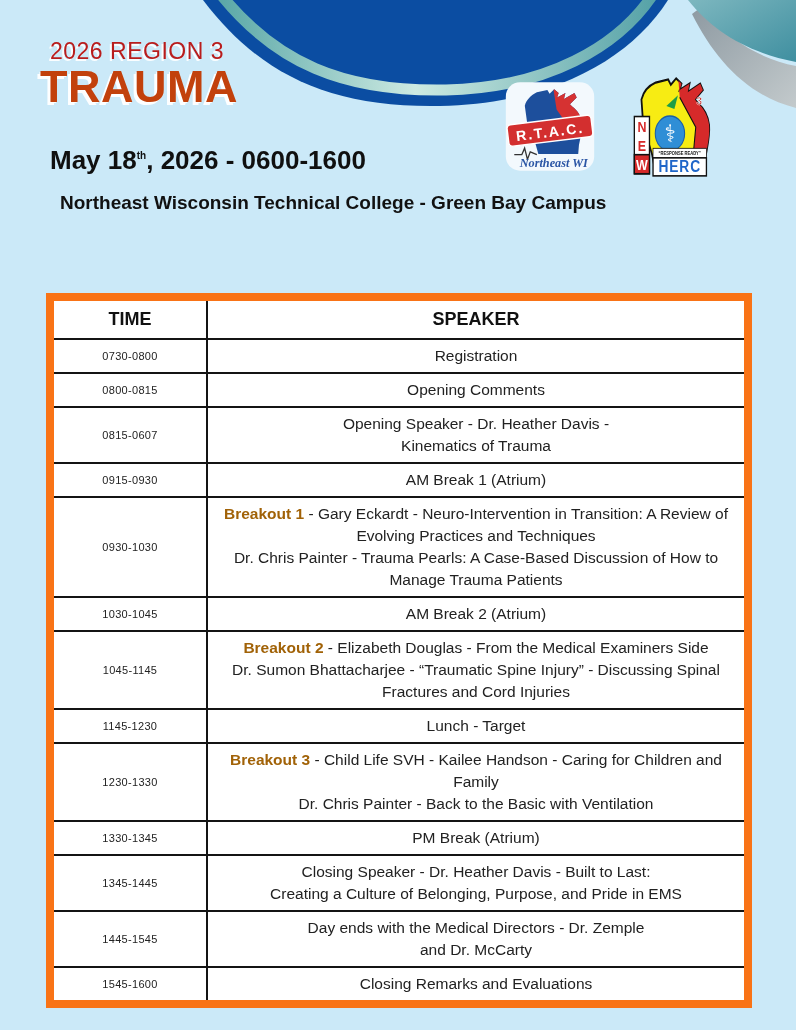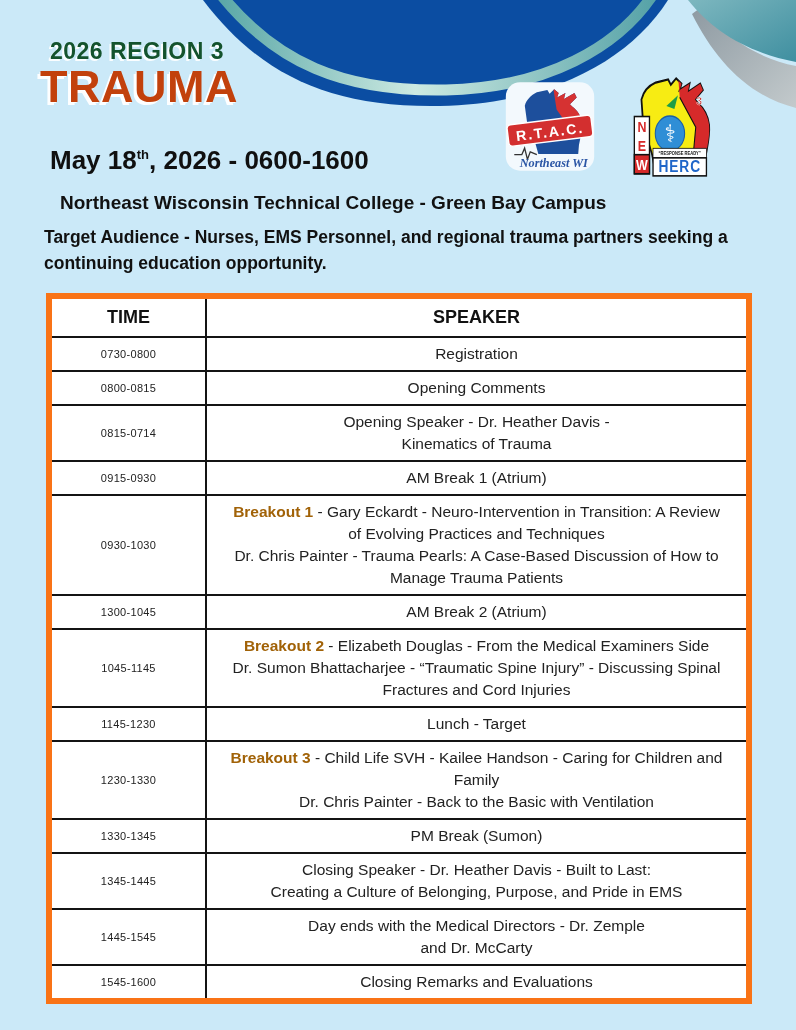--- a/index.html
+++ b/index.html
@@ -15,43 +15,43 @@
   .wave-top {
     position: absolute;
     top: 0; left: 0;
     width: 796px; height: 150px;
     display: block;
   }
   .eyebrow {
     position: absolute;
     left: 50px; top: 38px;
     font-size: 23px;
-    font-weight: 700;
+    font-weight: 400;
     letter-spacing: 0.5px;
-    color: #14532d;
+    color: #b91c1c;
     text-shadow: -2px 2px 0 rgba(255,255,255,0.9);
   }
   .big-title {
     position: absolute;
     left: 40px; top: 66px;
     font-size: 45px;
     line-height: 0.93;
     font-weight: 700;
     letter-spacing: 0.5px;
     color: #c2410c;
     text-shadow: -3px 3px 0 rgba(255,255,255,0.95), -1px 1px 0 rgba(255,255,255,0.95);
   }
   .date-line {
     position: absolute;
     left: 50px; top: 145px;
     font-size: 26px;
     font-weight: 700;
     color: #101010;
   }
-  .date-line sup { font-size: 13px; font-weight: 700; text-align: center; }
+  .date-line sup { font-size: 10px; font-weight: 700; text-align: center; }
   .logo { position: absolute; }
   .logo-rtac { left: 503px; top: 76px; width: 94px; height: 101px; }
   .logo-herc { left: 629px; top: 72px; width: 89px; height: 106px; }
   .venue {
     position: absolute;
     left: 60px; top: 192px;
     width: 720px;
     font-size: 19px;
     font-weight: 700;
     color: #111;
@@ -64,21 +64,21 @@
     font-weight: 700;
     line-height: 1.5;
     color: #111;
   }
   table.schedule {
     position: absolute;
     left: 46px; top: 293px;
     width: 706px;
     border-collapse: collapse;
     background: #ffffff;
-    border: 6px solid #f97316;
+    border: 8px solid #f97316;
     table-layout: fixed;
   }
   table.schedule th, table.schedule td {
     border: 2px solid #141414;
     text-align: center;
     vertical-align: middle;
     color: #222;
   }
   table.schedule th {
     font-size: 18px;
@@ -89,21 +89,21 @@
   col.time-col { width: 157px; }
   td.time-cell {
     font-size: 11px;
     font-weight: 400;
     padding: 6px 4px;
     letter-spacing: 0.3px;
   }
   td.speaker-cell {
     font-size: 15.5px;
     font-weight: 400;
-    padding: 5px 22px;
+    padding: 5px 14px;
     line-height: 1.42;
   }
   td.speaker-cell .bold { font-weight: 700; color: #a16207; }
 </style>
 </head>
 <body>
 
 <div class="page">
 
   <svg class="wave-top" viewBox="0 0 796 150" aria-hidden="true">
@@ -176,21 +176,20 @@
       <rect x="6" y="78" width="17" height="18" fill="#d62a2a" stroke="#111" stroke-width="1.5"></rect>
       <text x="14.5" y="92" text-anchor="middle" font-size="14" font-weight="bold" fill="#ffffff" font-family="Liberation Sans, sans-serif">W</text>
     </g>
     <rect x="27" y="72" width="60" height="9" fill="#ffffff" stroke="#111" stroke-width="0.8"></rect>
     <text x="57" y="78.5" text-anchor="middle" font-size="4.6" font-weight="bold" fill="#111" font-family="Liberation Sans, sans-serif">“RESPONSE READY”</text>
     <rect x="27" y="81" width="60" height="17" fill="#ffffff" stroke="#111" stroke-width="1.5"></rect>
     <text x="57" y="94.5" text-anchor="middle" font-size="15.5" font-weight="bold" letter-spacing="1" fill="#1f66c9" font-family="Liberation Sans, sans-serif">HERC</text>
   </svg>
 
   <div class="venue">Northeast Wisconsin Technical College - Green Bay Campus</div>
-  <div class="audience">Target Audience - Nurses, EMS Personnel, and regional trauma partners seeking a continuing education opportunity.</div>
 
   <table class="schedule">
     <colgroup>
         <col class="time-col">
         <col>
       </colgroup>
     <thead>
       <tr>
         <th>TIME</th>
         <th>SPEAKER</th>
@@ -203,41 +202,41 @@
             <div class="line"><span>Registration</span></div>
           </td>
         </tr>
         <tr>
           <td class="time-cell">0800-0815</td>
           <td class="speaker-cell">
             <div class="line"><span>Opening Comments</span></div>
           </td>
         </tr>
         <tr>
-          <td class="time-cell">0815-0714</td>
+          <td class="time-cell">0815-0607</td>
           <td class="speaker-cell">
             <div class="line"><span>Opening Speaker - Dr. Heather Davis -</span></div>
             <div class="line"><span>Kinematics of Trauma</span></div>
           </td>
         </tr>
         <tr>
           <td class="time-cell">0915-0930</td>
           <td class="speaker-cell">
             <div class="line"><span>AM Break 1 (Atrium)</span></div>
           </td>
         </tr>
         <tr>
           <td class="time-cell">0930-1030</td>
           <td class="speaker-cell">
             <div class="line"><span class="bold">Breakout 1</span><span> - Gary Eckardt - Neuro-Intervention in Transition: A Review of Evolving Practices and Techniques</span></div>
             <div class="line"><span>Dr. Chris Painter - Trauma Pearls: A Case-Based Discussion of How to Manage Trauma Patients</span></div>
           </td>
         </tr>
         <tr>
-          <td class="time-cell">1300-1045</td>
+          <td class="time-cell">1030-1045</td>
           <td class="speaker-cell">
             <div class="line"><span>AM Break 2 (Atrium)</span></div>
           </td>
         </tr>
         <tr>
           <td class="time-cell">1045-1145</td>
           <td class="speaker-cell">
             <div class="line"><span class="bold">Breakout 2</span><span> - Elizabeth Douglas - From the Medical Examiners Side</span></div>
             <div class="line"><span>Dr. Sumon Bhattacharjee - “Traumatic Spine Injury” - Discussing Spinal Fractures and Cord Injuries</span></div>
           </td>
@@ -251,21 +250,21 @@
         <tr>
           <td class="time-cell">1230-1330</td>
           <td class="speaker-cell">
             <div class="line"><span class="bold">Breakout 3</span><span> - Child Life SVH - Kailee Handson  - Caring for Children and Family</span></div>
             <div class="line"><span>Dr. Chris Painter - Back to the Basic with Ventilation</span></div>
           </td>
         </tr>
         <tr>
           <td class="time-cell">1330-1345</td>
           <td class="speaker-cell">
-            <div class="line"><span>PM Break (Sumon)</span></div>
+            <div class="line"><span>PM Break (Atrium)</span></div>
           </td>
         </tr>
         <tr>
           <td class="time-cell">1345-1445</td>
           <td class="speaker-cell">
             <div class="line"><span>Closing Speaker - Dr. Heather Davis - Built to Last:</span></div>
             <div class="line"><span>Creating a Culture of Belonging, Purpose, and Pride in EMS</span></div>
           </td>
         </tr>
         <tr>

